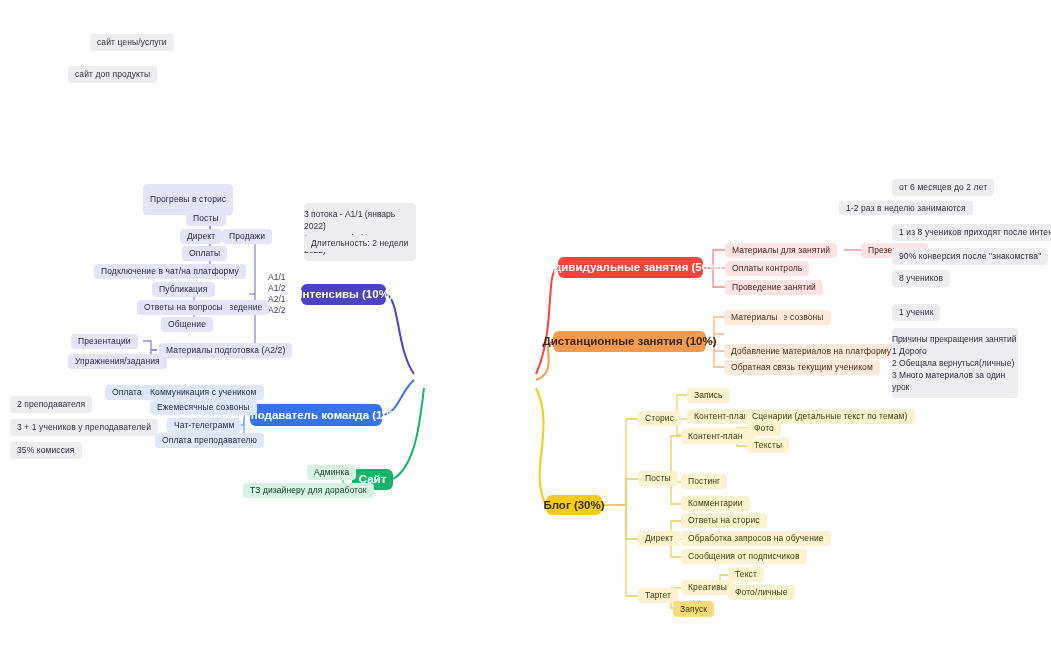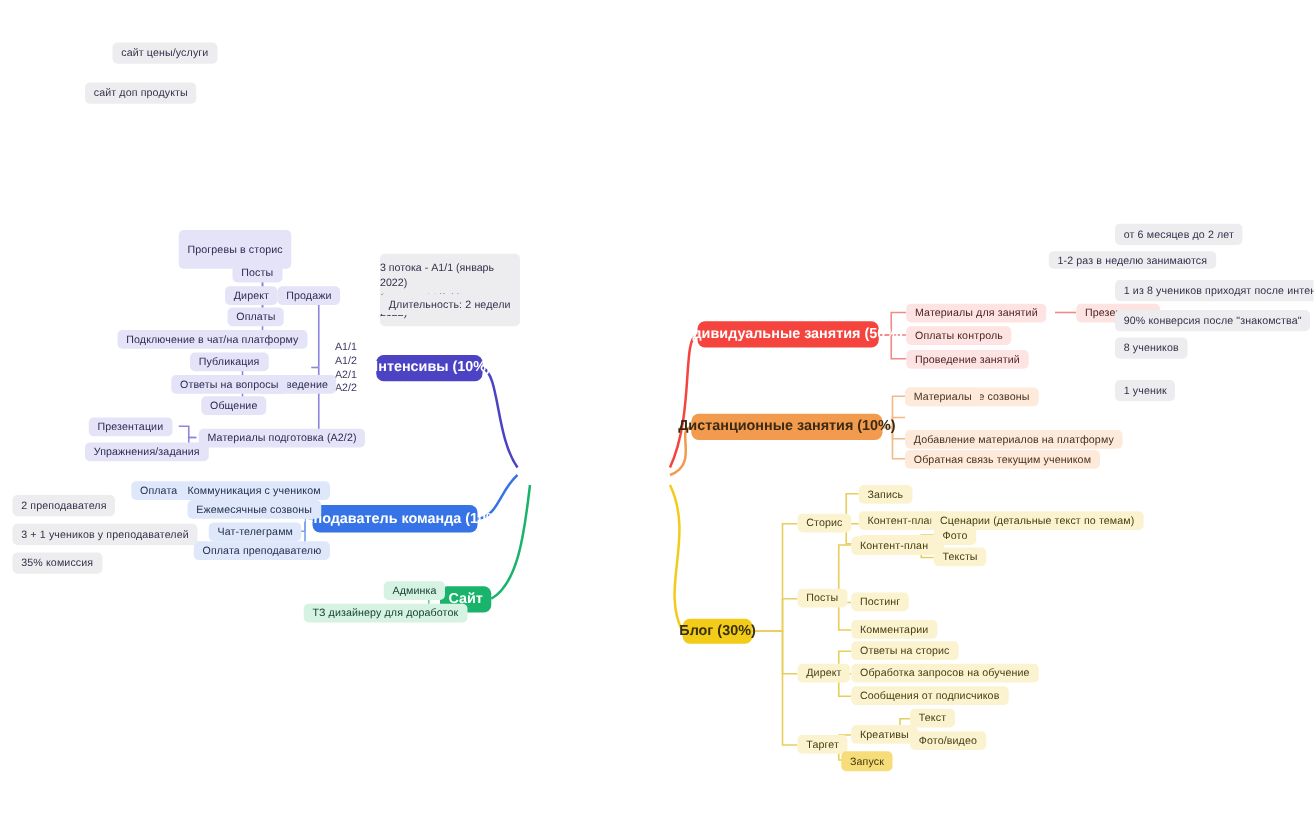--- a/index.html
+++ b/index.html
@@ -264,21 +264,21 @@
   <div class="node chip chip-yellow" style="left:638px; top:588px; height:15px;">
     <span>Таргет</span>
   </div>
   <div class="node chip chip-yellow" style="left:681px; top:580px; height:15px;">
     <span>Креативы</span>
   </div>
   <div class="node chip chip-yellow" style="left:728px; top:567px; height:15px;">
     <span>Текст</span>
   </div>
   <div class="node chip chip-yellow" style="left:728px; top:585px; height:15px;">
-    <span>Фото/видео</span>
+    <span>Фото/личные</span>
   </div>
   <div class="node chip chip-yellow-hl" style="left:673px; top:601px; height:16px;">
     <span>Запуск</span>
   </div>
 
   <div class="node cat cat-purple" style="left:301px; top:284px; width:85px; height:21px;">
     <span>Интенсивы (10%)</span>
   </div>
   <div class="levels" style="left:268px; top:272px;">A1/1
 A1/2
@@ -391,14 +391,18 @@
   <div class="node chip chip-grey" style="left:892px; top:248px; height:17px;">
     <span>90% конверсия после "знакомства"</span>
   </div>
   <div class="node chip chip-grey" style="left:892px; top:270px; height:17px;">
     <span>8 учеников</span>
   </div>
 
   <div class="node chip chip-grey" style="left:892px; top:304px; height:17px;">
     <span>1 ученик</span>
   </div>
+  <div class="note-multi" style="left:892px; top:328px; width:126px;">Причины прекращения занятий
+1  Дорого
+2 Обещала вернуться(личные)
+3 Много материалов за один урок</div>
 
 </div>
 
 </body></html>

